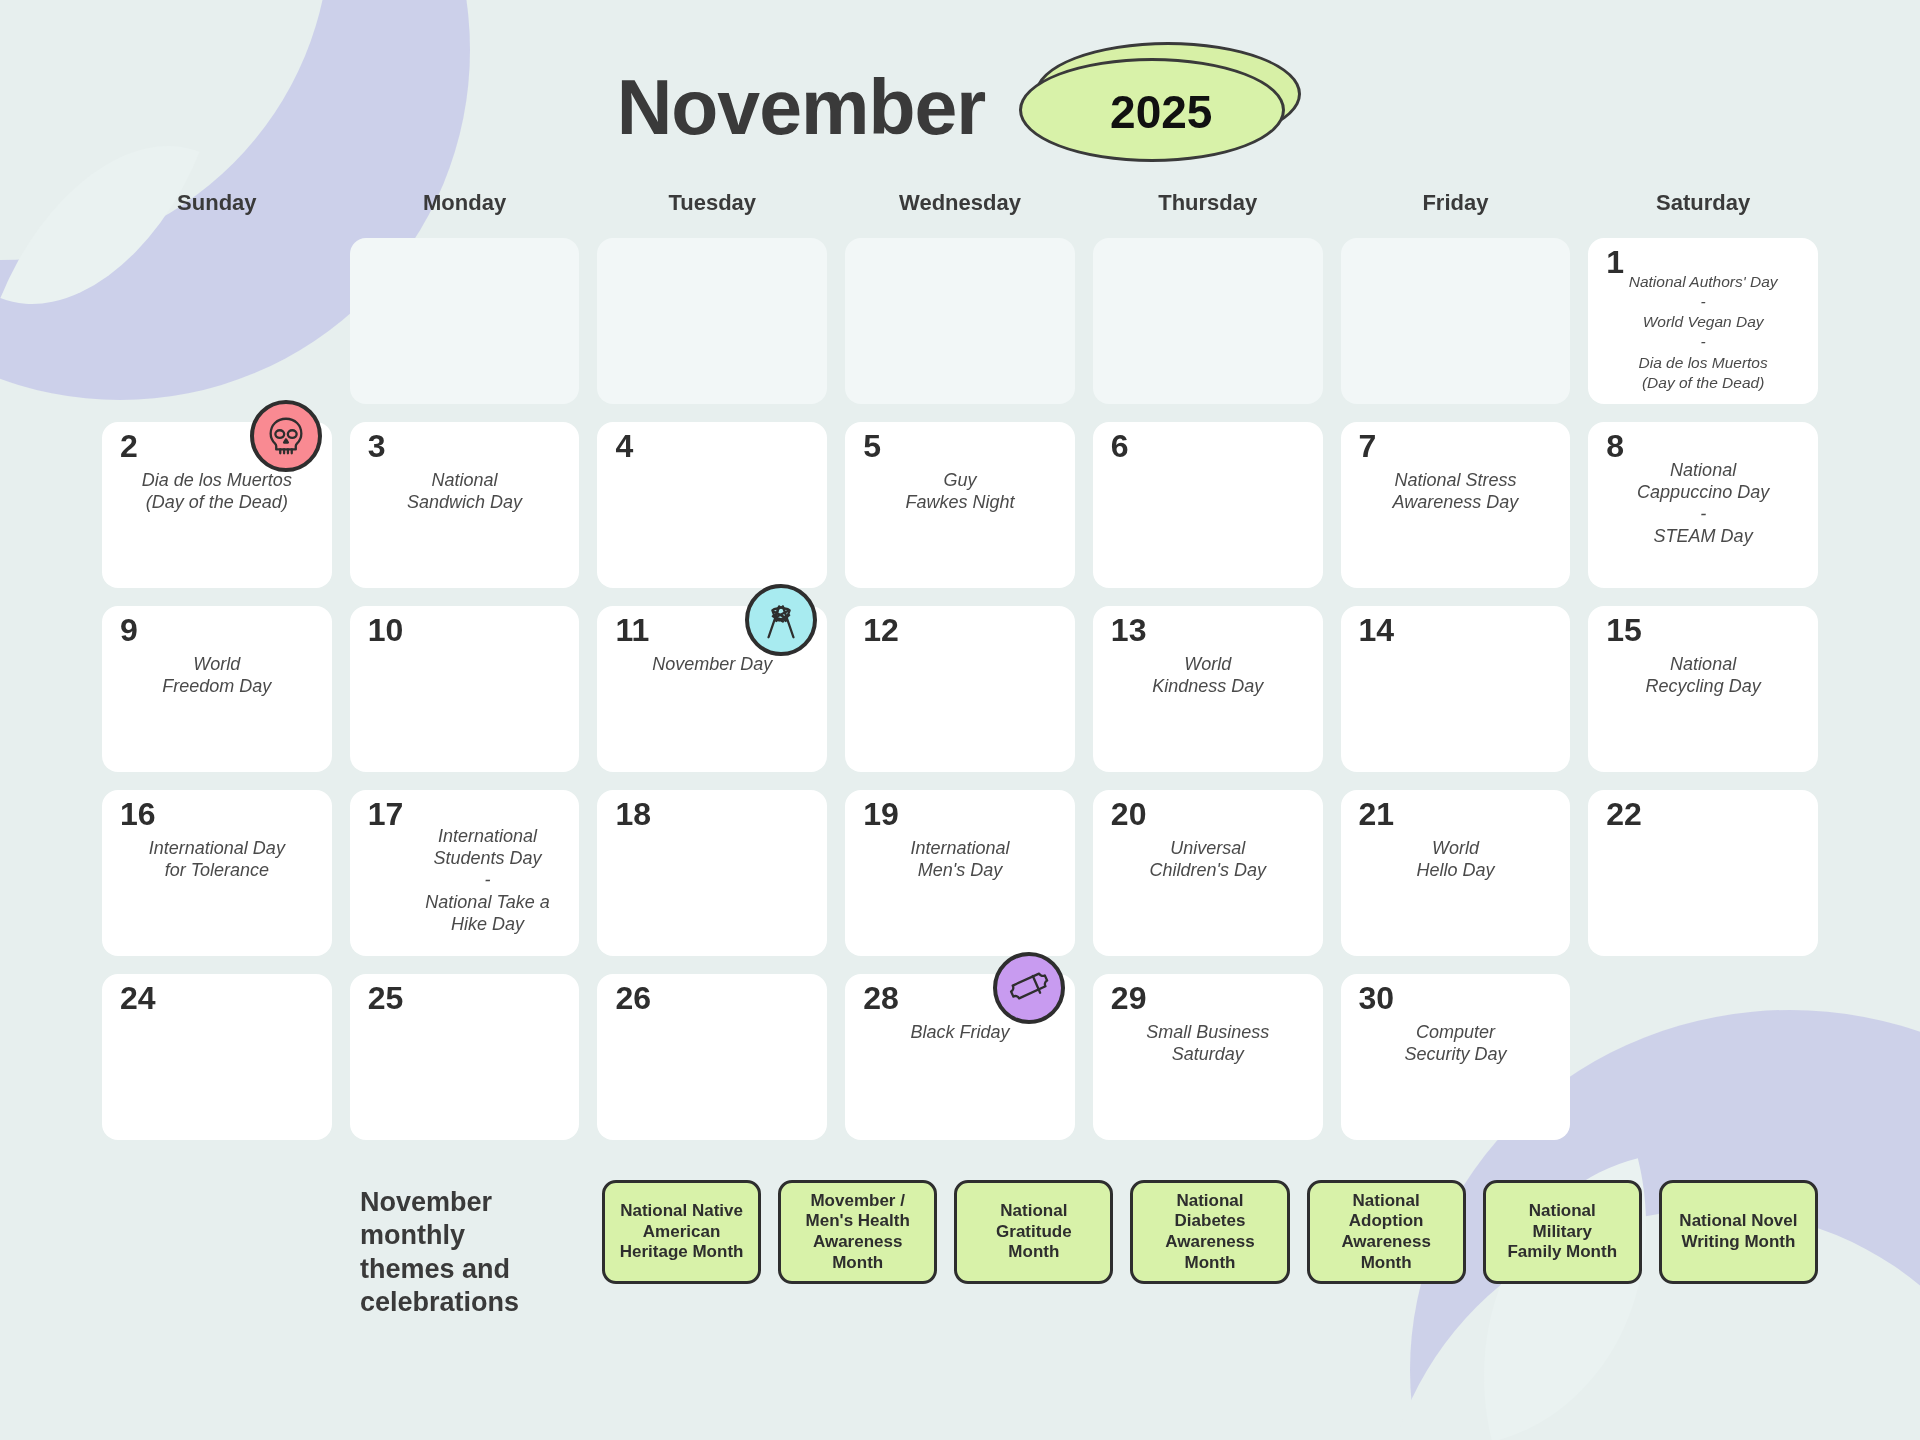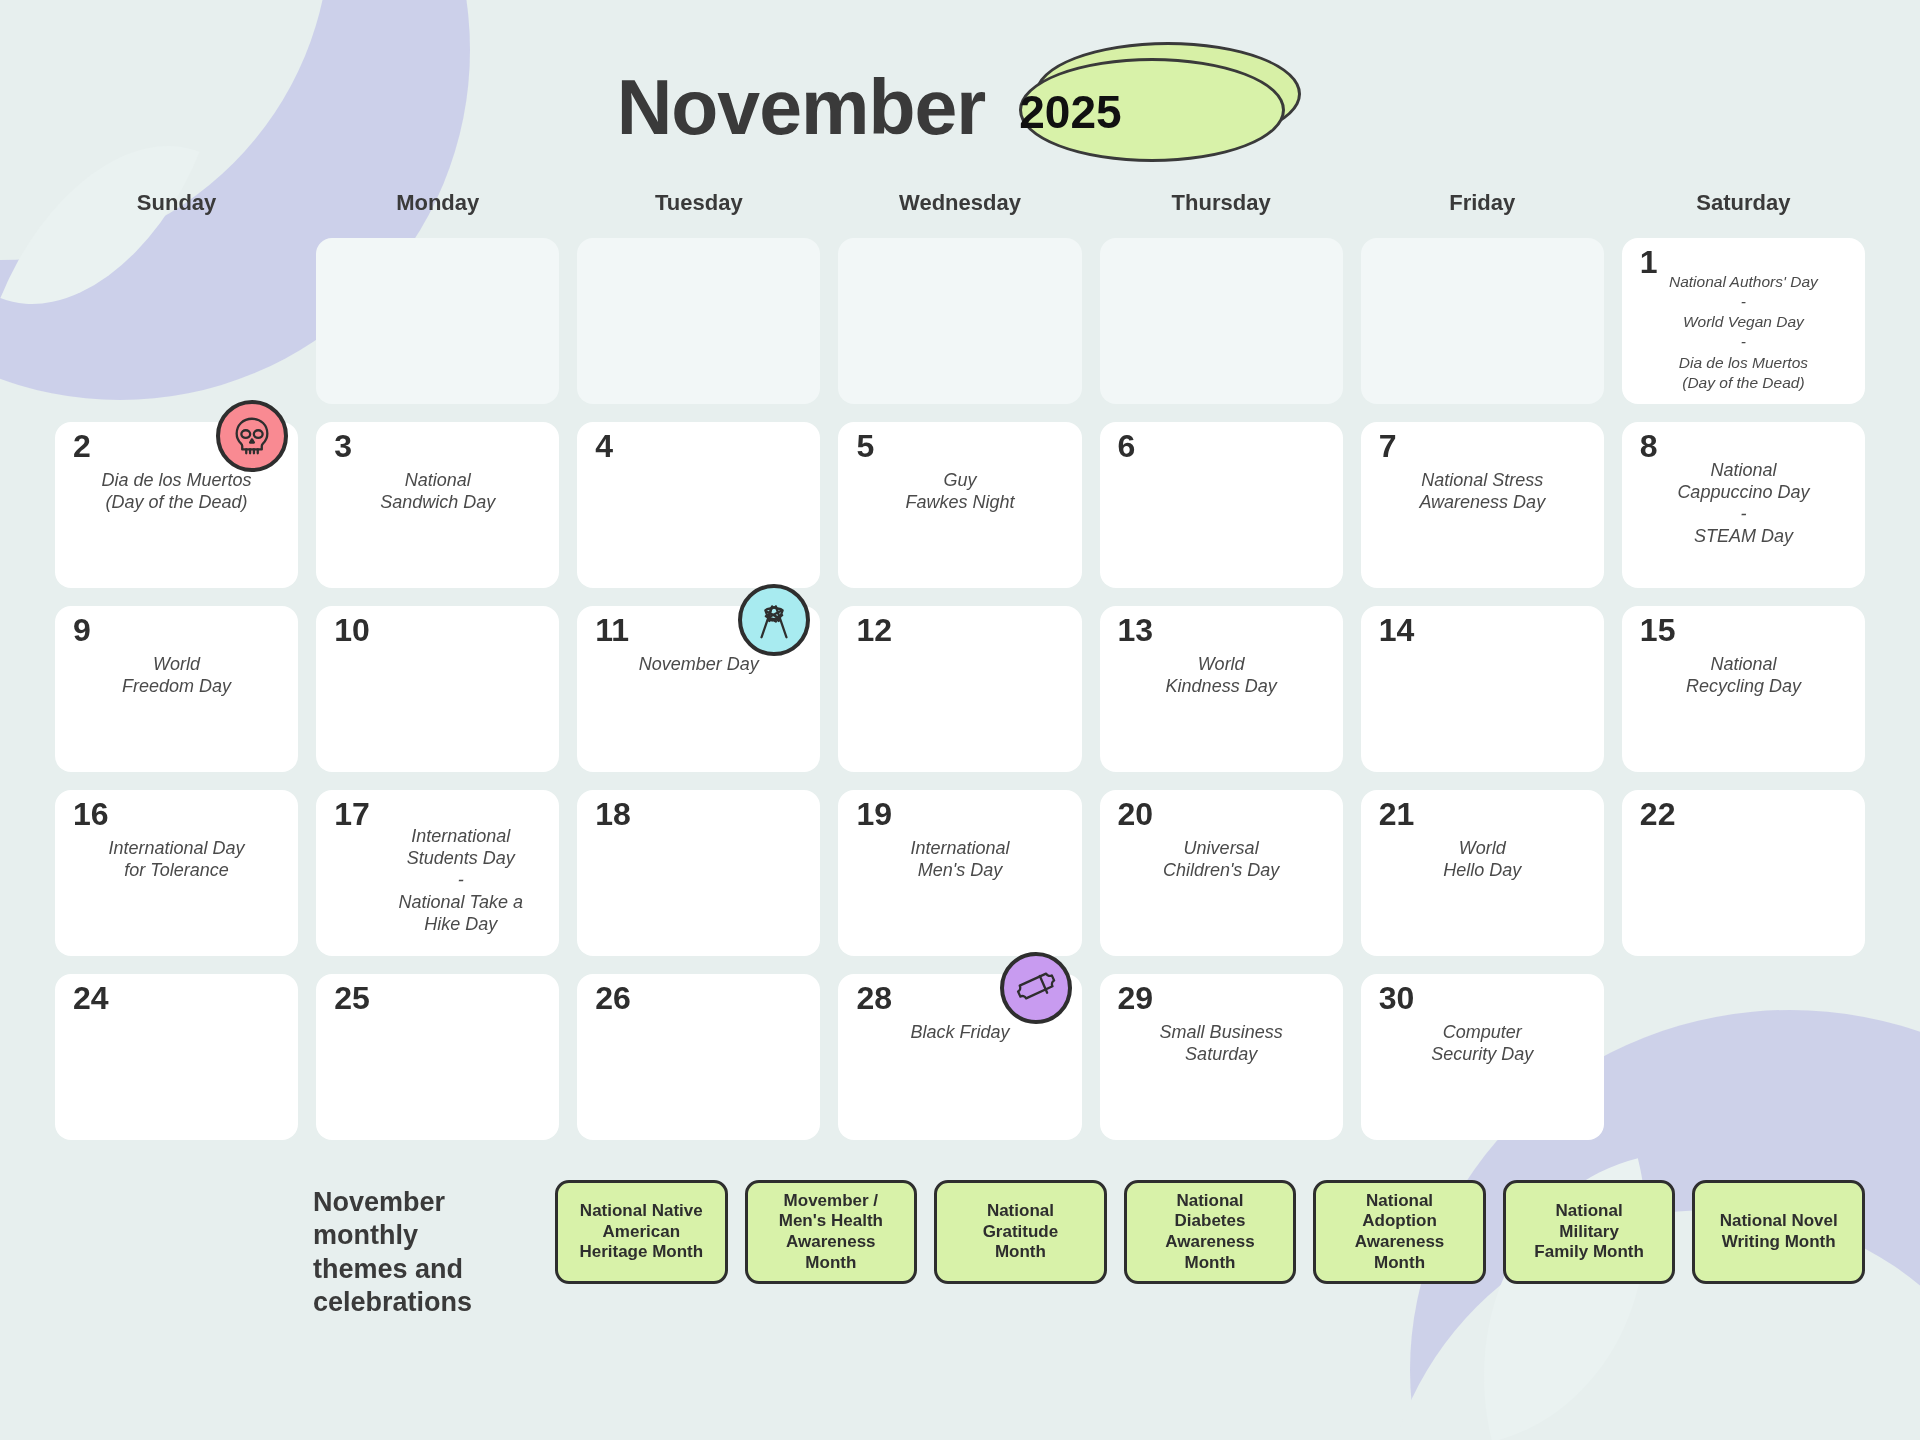--- a/index.html
+++ b/index.html
@@ -61,21 +61,21 @@
   .blob-br-leaf {
     position: absolute;
     right: 250px; bottom: 20px;
     width: 210px; height: 240px;
     background: #eaf2f1;
     border-radius: 100% 0 100% 0;
     transform: rotate(-14deg);
   }
 
   
-  .page { position: relative; z-index: 2; width: 1920px; height: 1440px; padding: 0 55px; }
+  .page { position: relative; z-index: 2; width: 1920px; height: 1440px; padding: 0 102px; }
 
   
   .header {
     display: flex;
     align-items: center;
     justify-content: center;
     gap: 34px;
     height: 190px;
     padding-top: 24px;
   }
@@ -84,21 +84,21 @@
     font-weight: 700;
     letter-spacing: -1px;
     color: #3a3a3a;
   }
   .year-badge {
     position: relative;
     width: 284px;
     height: 118px;
     display: flex;
     align-items: center;
-    justify-content: flex-start;
+    justify-content: center;
   }
   .year-ell-back {
     position: absolute;
     left: 16px; top: -6px;
     width: 266px; height: 104px;
     border: 3px solid #3a3a3a;
     border-radius: 50%;
     background: #d7f0a6;
   }
   .year-ell-front {

